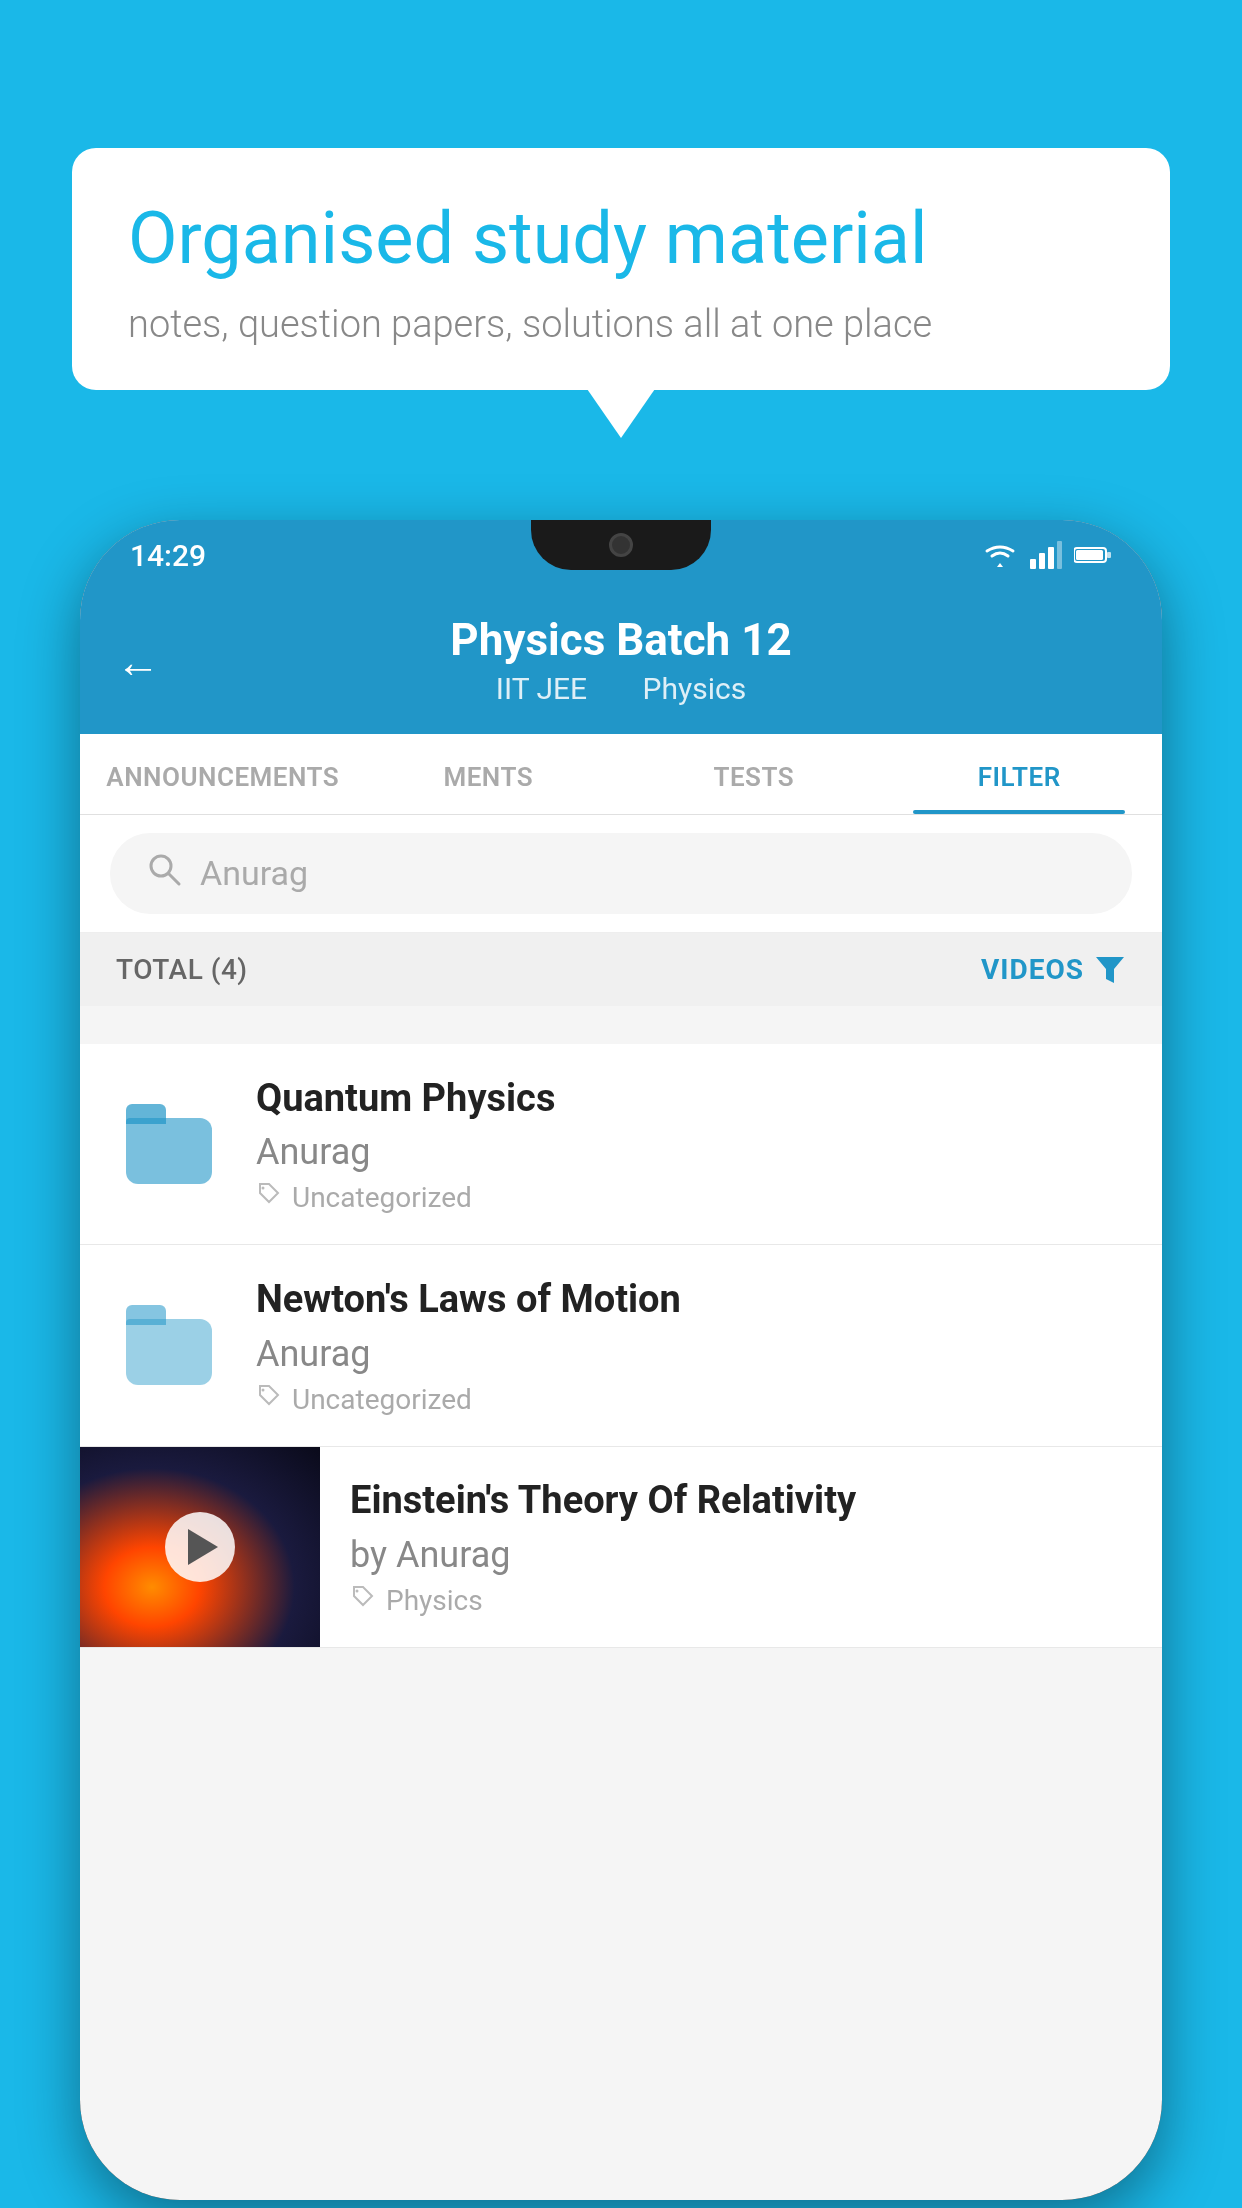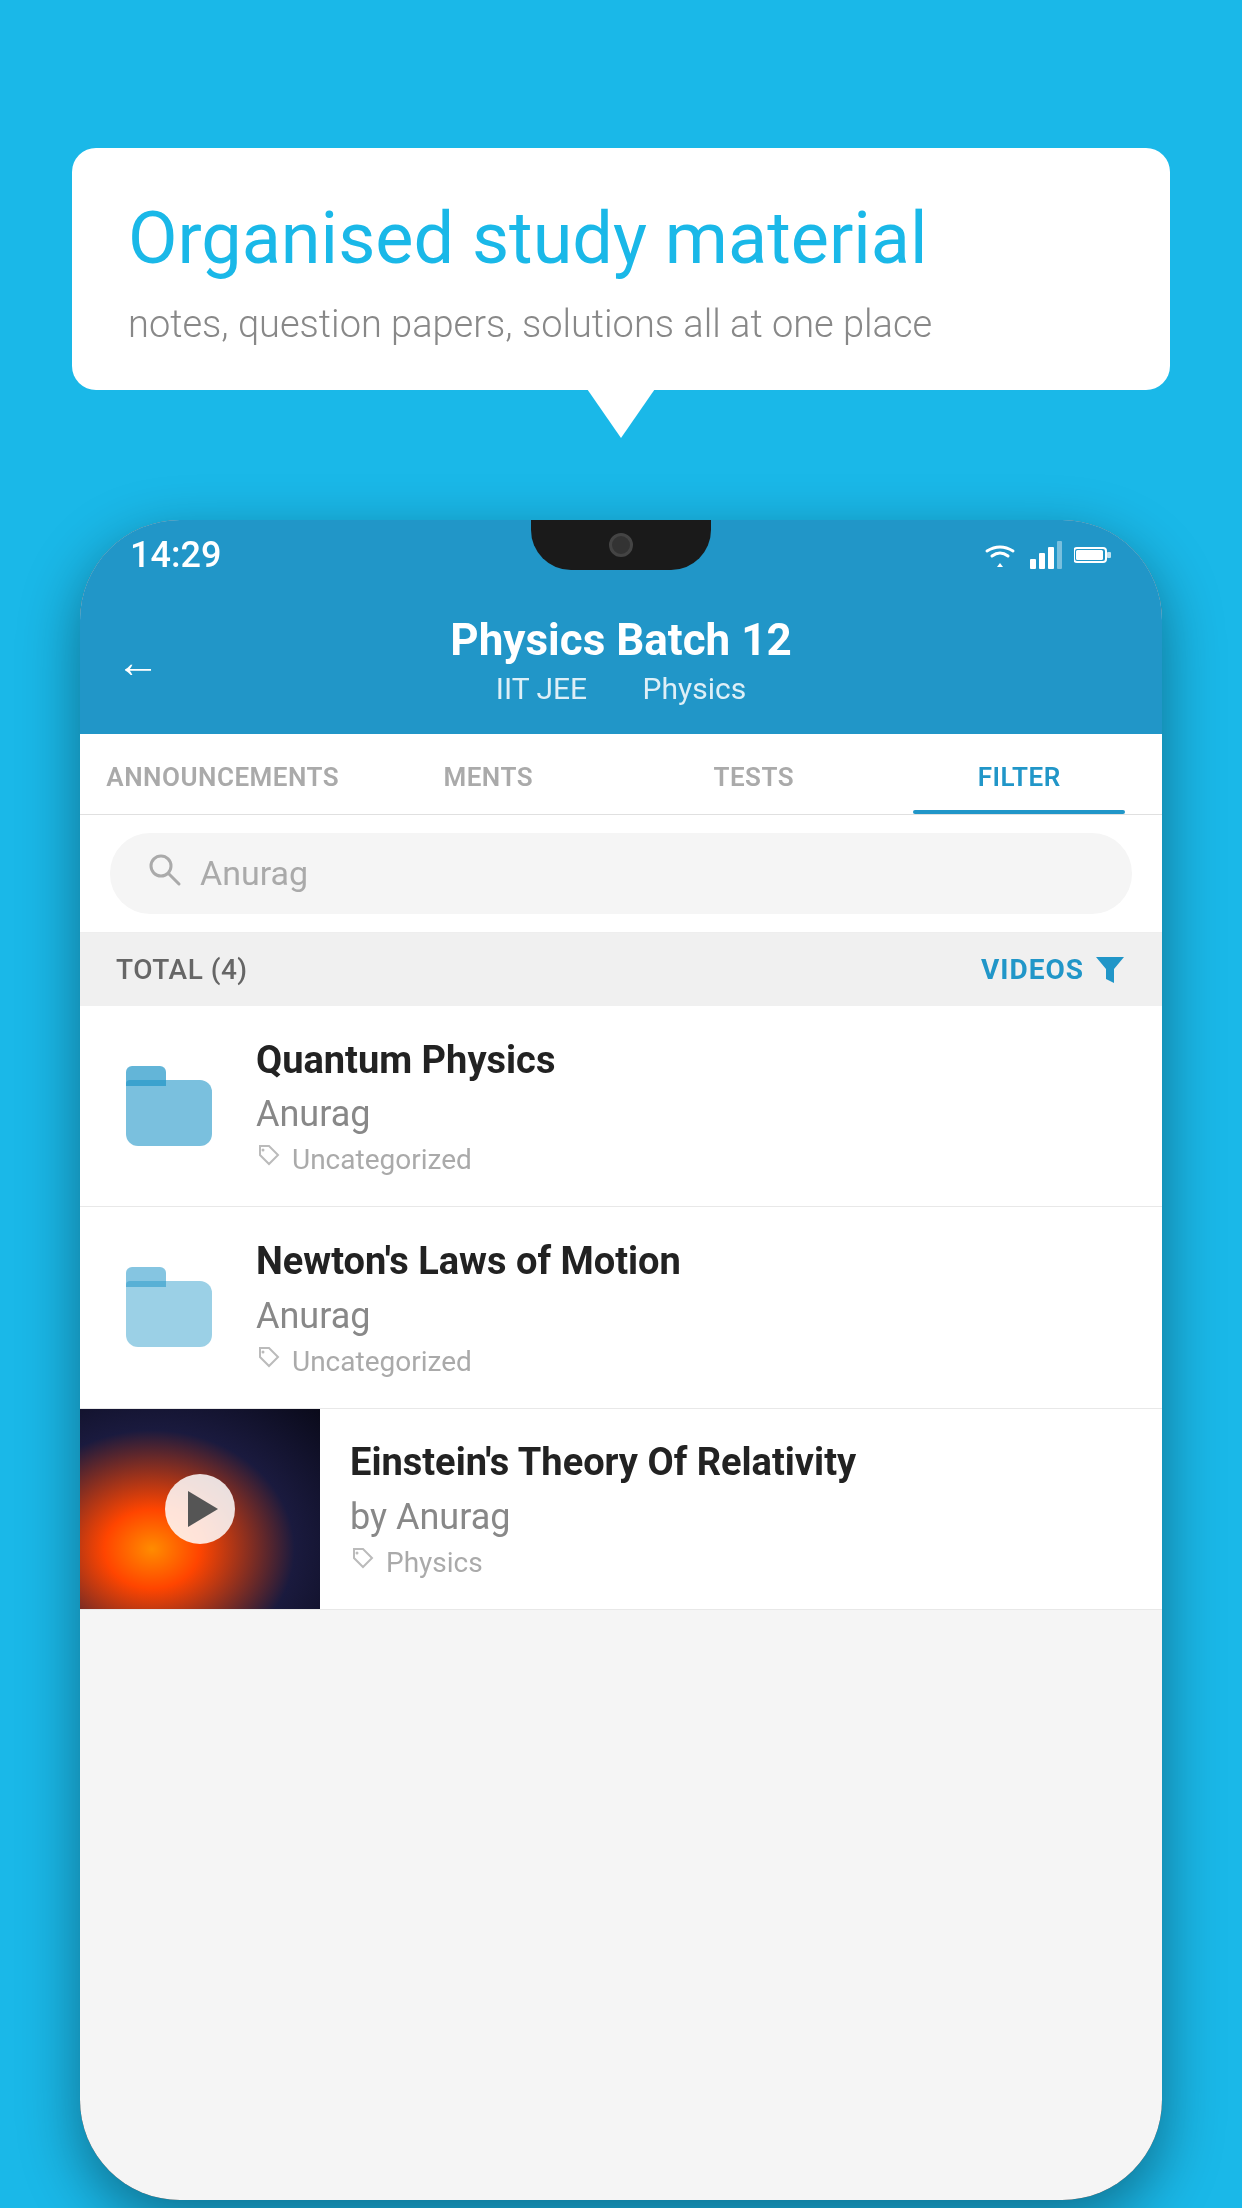--- a/index.html
+++ b/index.html
@@ -81,21 +81,21 @@
       height: 70px;
       display: flex;
       align-items: center;
       justify-content: space-between;
       padding: 0 50px;
       position: relative;
     }
 
     .status-time {
       color: white;
-      font-size: 36px;
+      font-size: 30px;
       font-weight: 500;
       text-align: right;
     }
 
     .status-icons {
       display: flex;
       align-items: center;
       gap: 12px;
     }
 
@@ -241,20 +241,21 @@
       color: #2196c8;
       font-size: 28px;
       font-weight: 700;
       letter-spacing: 1px;
     }
 
     
     .video-list {
       background: white;
       flex: 1;
+      margin-top: 38px;
     }
 
     .video-item {
       display: flex;
       align-items: center;
       padding: 30px 36px;
       border-bottom: 1px solid #e8e8e8;
       background: white;
       gap: 30px;
     }

